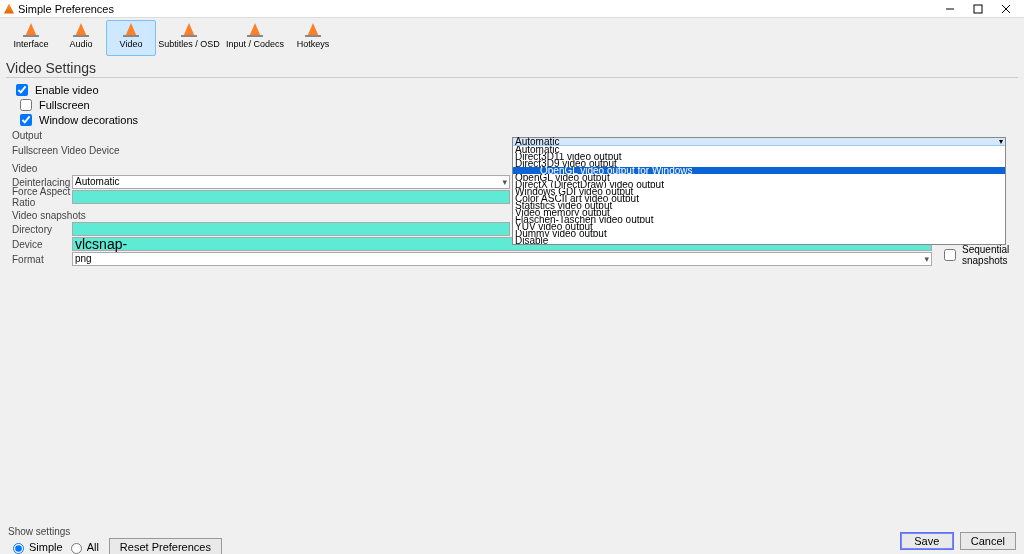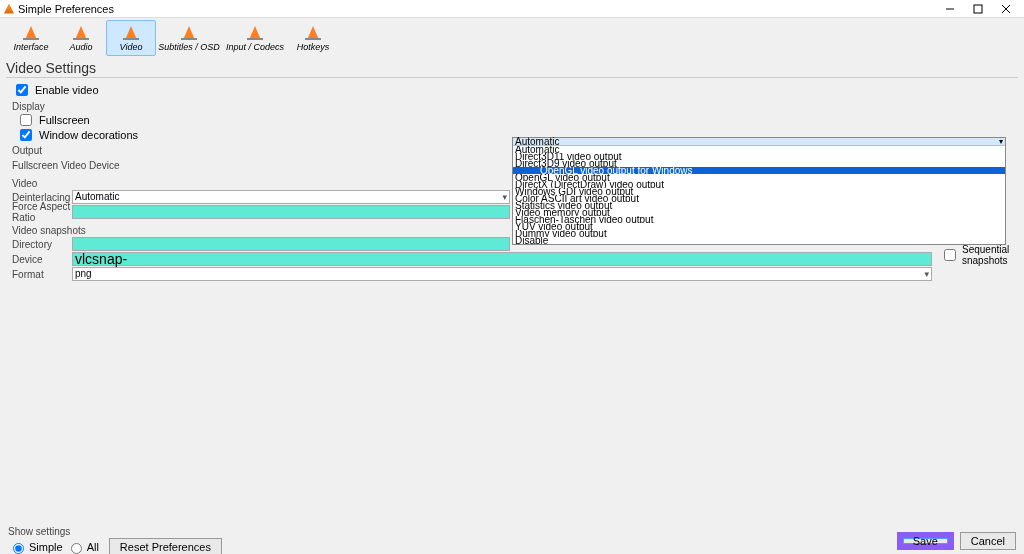--- a/index.html
+++ b/index.html
@@ -6,21 +6,21 @@
   html, body { margin: 0; padding: 0; font-family: "Segoe UI", Tahoma, sans-serif; font-size: 11px; background: #f0f0f0; color: #000; width: 1024px; height: 554px; overflow: hidden; }
   
   .titlebar { position: absolute; top:0; left:0; right:0; height: 18px; background: #fff; border-bottom: 1px solid #ddd; display:flex; align-items:center; padding:0 4px; }
   .titlebar .vlc-cone { width: 10px; height: 10px; margin-right: 4px; display:inline-block; background: linear-gradient(#ff9933, #e06000); clip-path: polygon(50% 0, 100% 100%, 0 100%); }
   .titlebar .title-text { flex: 0 0 auto; }
   .titlebar .spacer { flex: 1; }
   .winbtn { width: 28px; height: 18px; display:flex; align-items:center; justify-content:center; }
   .winbtn svg { width: 10px; height: 10px; }
   
   .toolbar { position:absolute; top:18px; left:0; right:0; height:40px; background:#f0f0f0; display:flex; padding:2px 0 0 6px; gap:0; }
-  .tool-item { width:50px; height:36px; display:flex; flex-direction:column; align-items:center; justify-content:center; border:1px solid transparent; border-radius:2px;font-style:italic; }
+  .tool-item { width:50px; height:36px; display:flex; flex-direction:column; align-items:center; justify-content:flex-start; border:1px solid transparent; border-radius:2px; }
   .tool-item.wide { width: 66px; }
   .tool-item.selected { background:#cde8ff; border:1px solid #7bbfff; }
   .tool-item .ic { width:20px; height:18px; display:flex; align-items:center; justify-content:center; }
   .tool-item .lbl { font-size:9px; line-height:1.0; margin-top:1px; white-space:nowrap; }
   .cone { width:0;height:0;border-left:6px solid transparent;border-right:6px solid transparent;border-bottom:14px solid #ff7f27; position:relative; }
   .cone::after { content:""; position:absolute; left:-8px; top:12px; width:16px; height:2px; background:#888; }
   
   .section-header { position:absolute; top:60px; left:6px; right:6px; height:18px; font-size:14px; color:#333; border-bottom:1px solid #ccc; }
   
   .content { position:absolute; top:82px; left:12px; right:12px; bottom:28px; }
@@ -38,21 +38,21 @@
   .dropdown-popup .dd-header { background:#d4e8fc; border-bottom:1px solid #9cc8f0; padding:0 2px; height:8px; line-height:8px; position:relative; }
   .dropdown-popup .dd-header::after { content:"▾"; position:absolute; right:2px; top:0; font-size:8px; }
   .dropdown-popup .dd-item { padding:0 2px; height:7px; line-height:7px; white-space:nowrap; overflow:hidden; }
   .dropdown-popup .dd-item.hl { background:#0a64d8; color:#fff;padding-left:27px; }
   
   .bottombar { position:absolute; left:8px; right:8px; bottom:4px; height:24px; }
   .show-settings-label { font-size:10px; color:#444; }
   .radio-row { display:flex; align-items:center; gap:2px; margin-top:1px; }
   .radio-row input { width:11px; height:11px; }
   .btn { height:18px; min-width:54px; background:#e9e9e9; border:1px solid #999; font-size:11px; display:inline-flex; align-items:center; justify-content:center; padding:0 10px; }
-  .btn.primary { border:6px solid #8b5cf6; box-shadow: inset 0 0 0 1px #4d9cff; align-items: center; }
+  .btn.primary { border:1px solid #8b5cf6; box-shadow: inset 0 0 0 1px #4d9cff; align-items: center; }
   .seq-chk { position:absolute; display:flex; align-items:center; gap:3px; font-size:10px; }
   .seq-chk input { width:12px; height:12px; }
 </style>
 </head>
 <body>
 
 <div class="titlebar">
   <span class="vlc-cone"></span>
   <span class="title-text">Simple Preferences</span>
   <span class="spacer"></span>
@@ -114,21 +114,20 @@
 </div>
 
 <div class="section-header">Video Settings</div>
 
 <div class="content">
   <div class="chk" style="margin-left:0;">
     <input type="checkbox" checked="" style="">
     <span>Enable video</span>
   </div>
 
-  <div class="group-label">Display</div>
   <div class="chk" style="margin-left:4px;">
     <input type="checkbox" style="">
     <span>Fullscreen</span>
   </div>
   <div class="chk" style="margin-left:4px;">
     <input type="checkbox" checked="" style="">
     <span>Window decorations</span>
   </div>
   <div class="row">
       <div class="field-label">Output</div>

